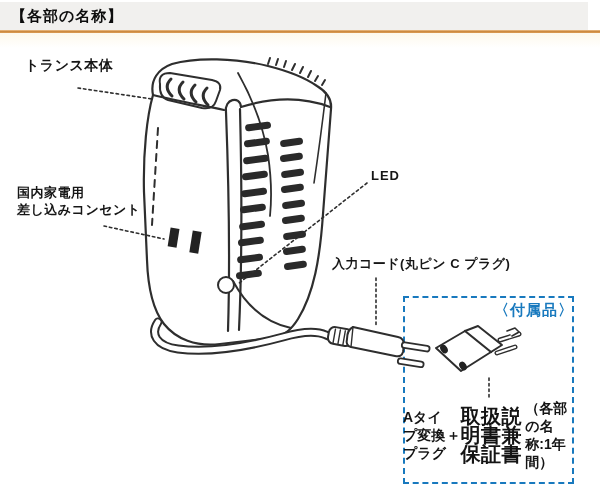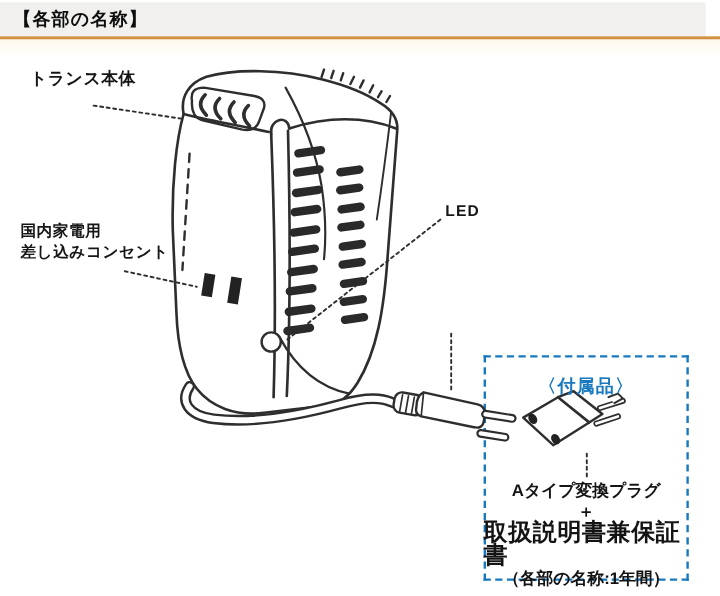--- a/index.html
+++ b/index.html
@@ -31,26 +31,26 @@
   .label-transformer{left:25px;top:57px;font-size:14px;}
   .label-outlet{left:17px;top:184px;font-size:13px;line-height:17px;}
   .label-led{left:371px;top:168px;font-size:13px;letter-spacing:1px;text-align:right;}
   .label-cord{left:332px;top:255px;font-size:13px;}
   .accessory-box{
     position:absolute;left:403px;top:296px;width:171px;height:188px;
     border:2px dashed #1879be;box-sizing:border-box;z-index:1;
     background:#fff;
   }
   .accessory-title{
-    position:absolute;left:403px;top:313px;width:171px;text-align:center;z-index:3;
+    position:absolute;left:403px;top:301px;width:171px;text-align:right;z-index:3;
     font-size:15px;font-weight:bold;color:#1879be;letter-spacing:1px;
   }
   .accessory-text{
     position:absolute;left:403px;top:399px;width:171px;z-index:3;
-    display:flex;flex-direction:column;align-items:center;
+    display:flex;flex-direction:row;align-items:center;
     font-weight:bold;color:#141414;justify-content:flex-end;
   }
   .acc-line1{font-size:14px;line-height:18px;}
   .acc-plus{font-size:14px;line-height:18px;}
   .acc-line2{font-size:20px;line-height:19px;letter-spacing:0.5px;}
   .acc-line3{font-size:14px;line-height:18px;}
 </style>
 </head>
 <body>
 
@@ -182,20 +182,21 @@
 
   <div class="label label-outlet">
     <div>国内家電用</div>
     <div>差し込みコンセント</div>
   </div>
 
   <div class="label label-transformer">トランス本体</div>
 
   <div class="label label-led">LED</div>
 
+  <div class="label label-cord">入力コード(丸ピン C プラグ)</div>
 
   <div class="accessory-title">〈付属品〉</div>
 
   <div class="accessory-text">
     <div class="acc-line1">Aタイプ変換プラグ</div>
     <div class="acc-plus">＋</div>
     <div class="acc-line2">取扱説明書兼保証書</div>
     <div class="acc-line3">（各部の名称:1年間）</div>
   </div>
 

